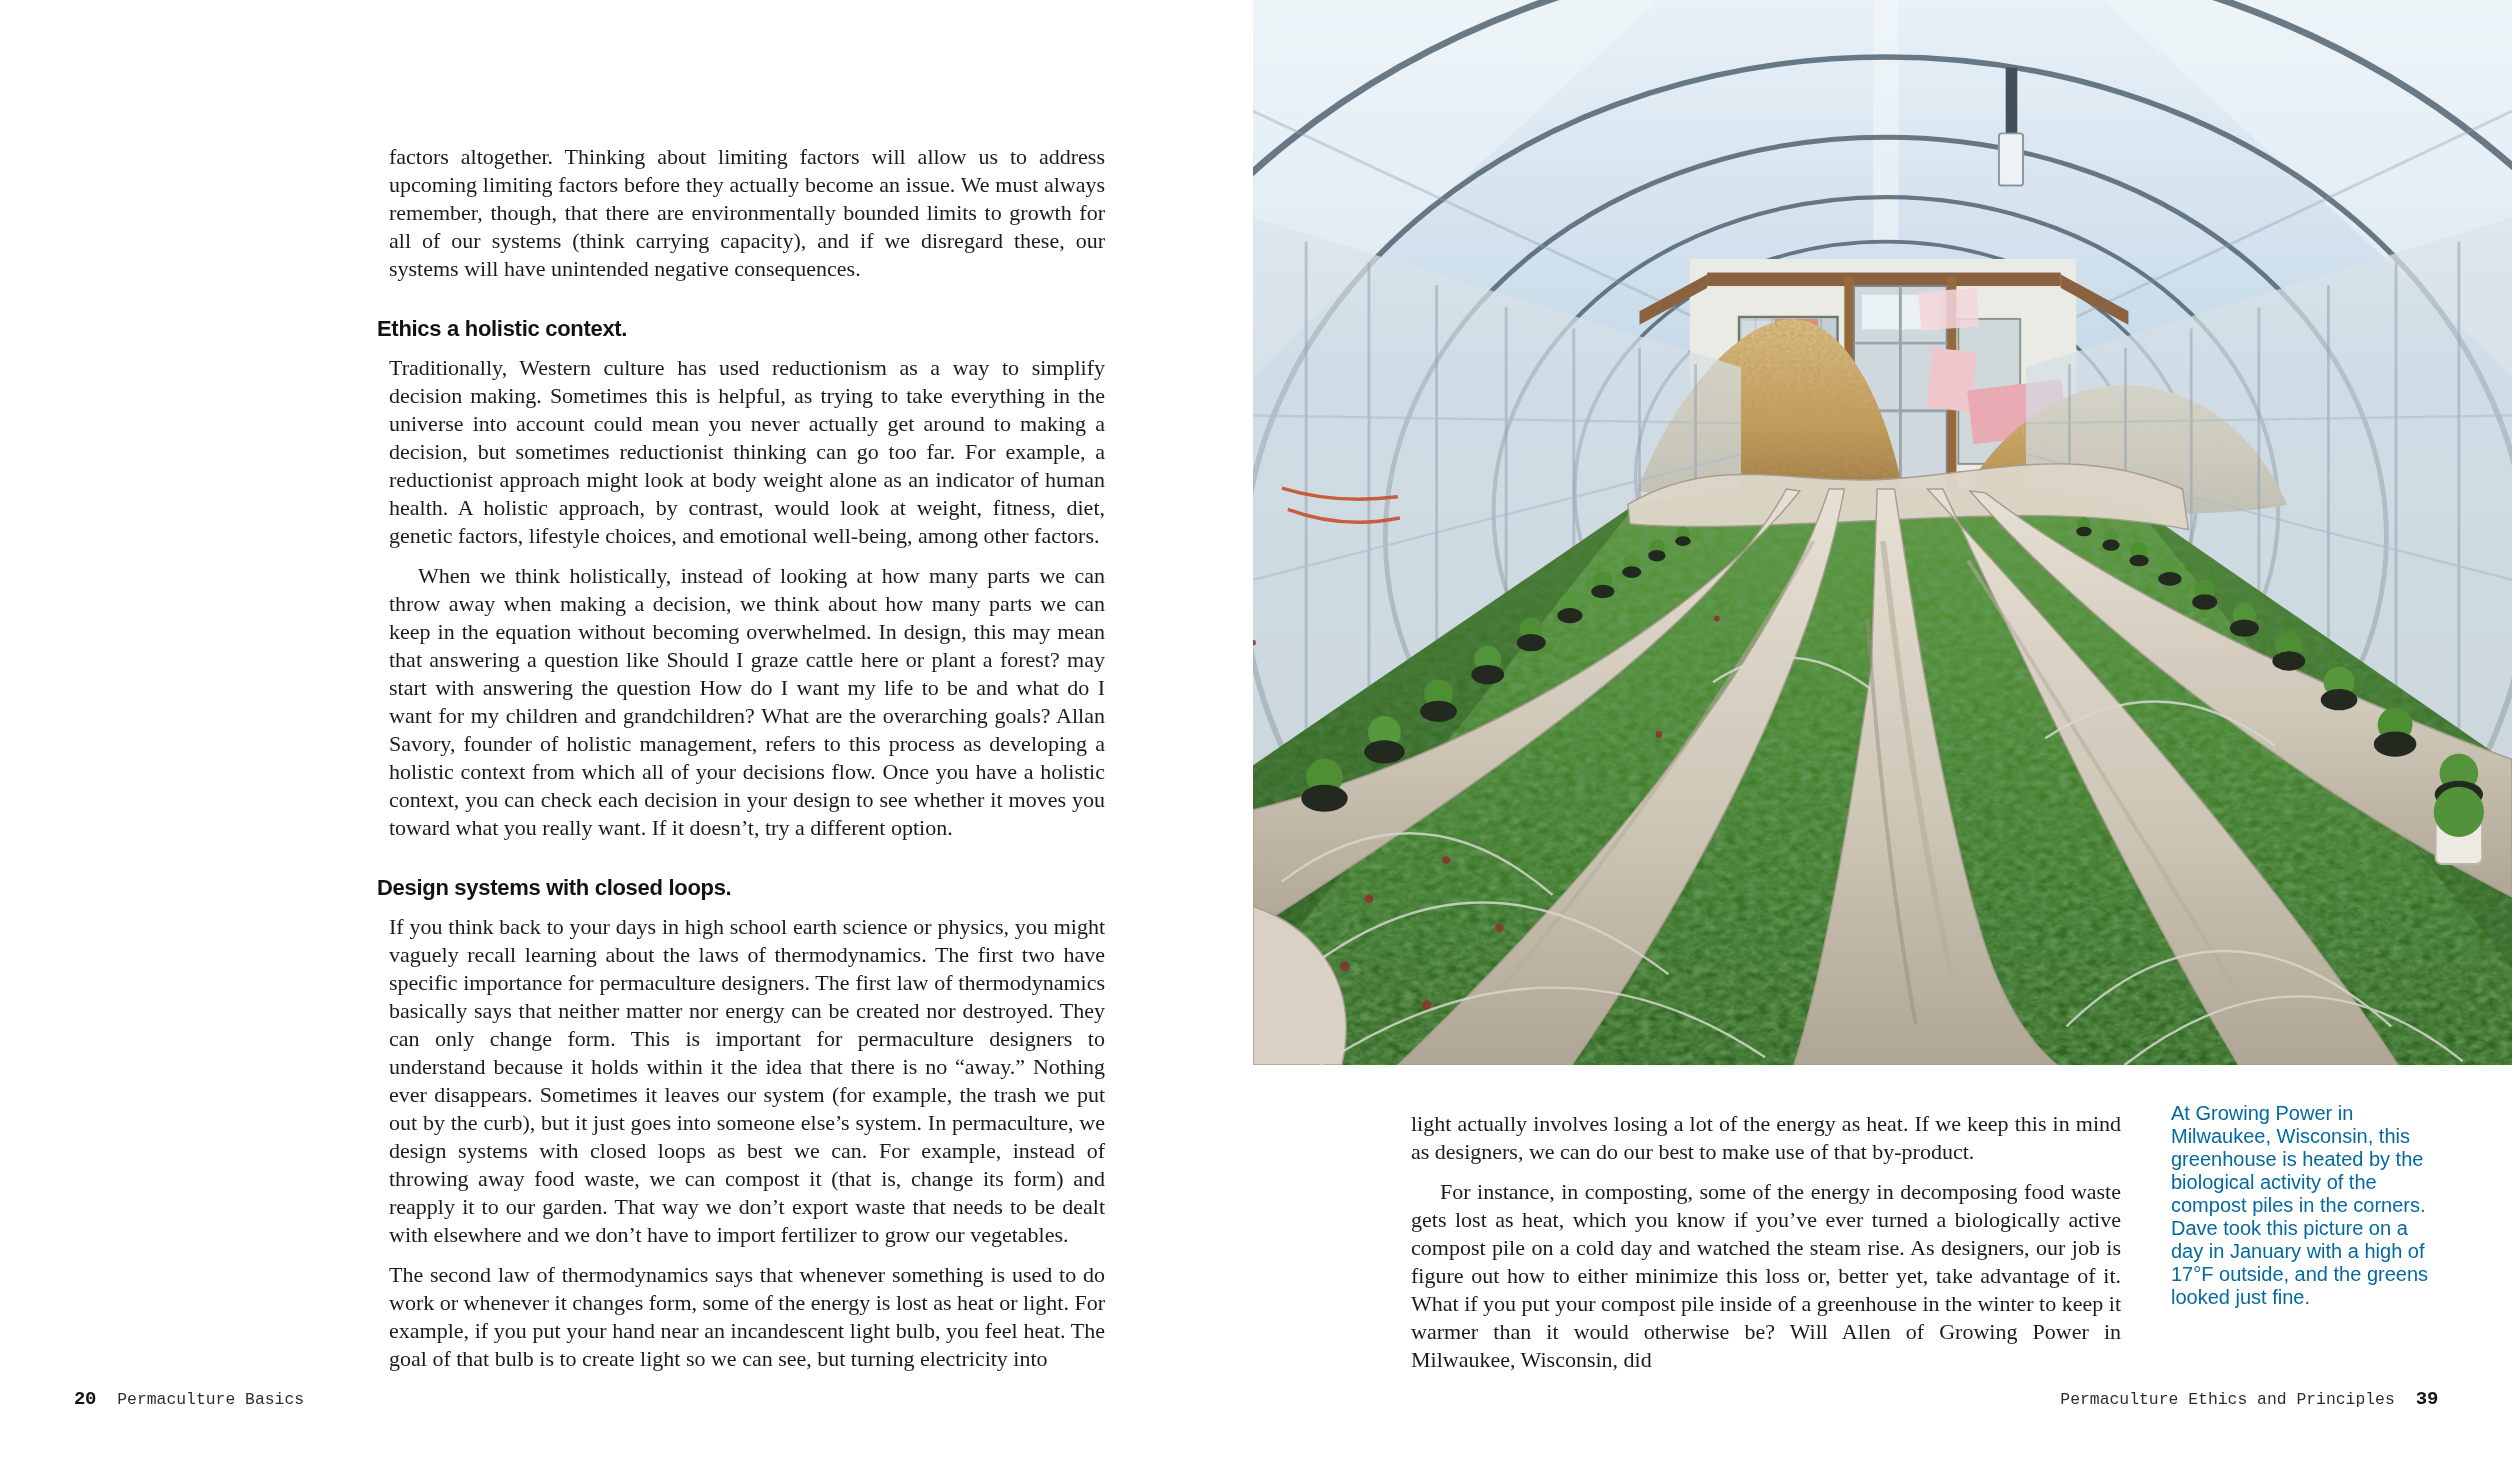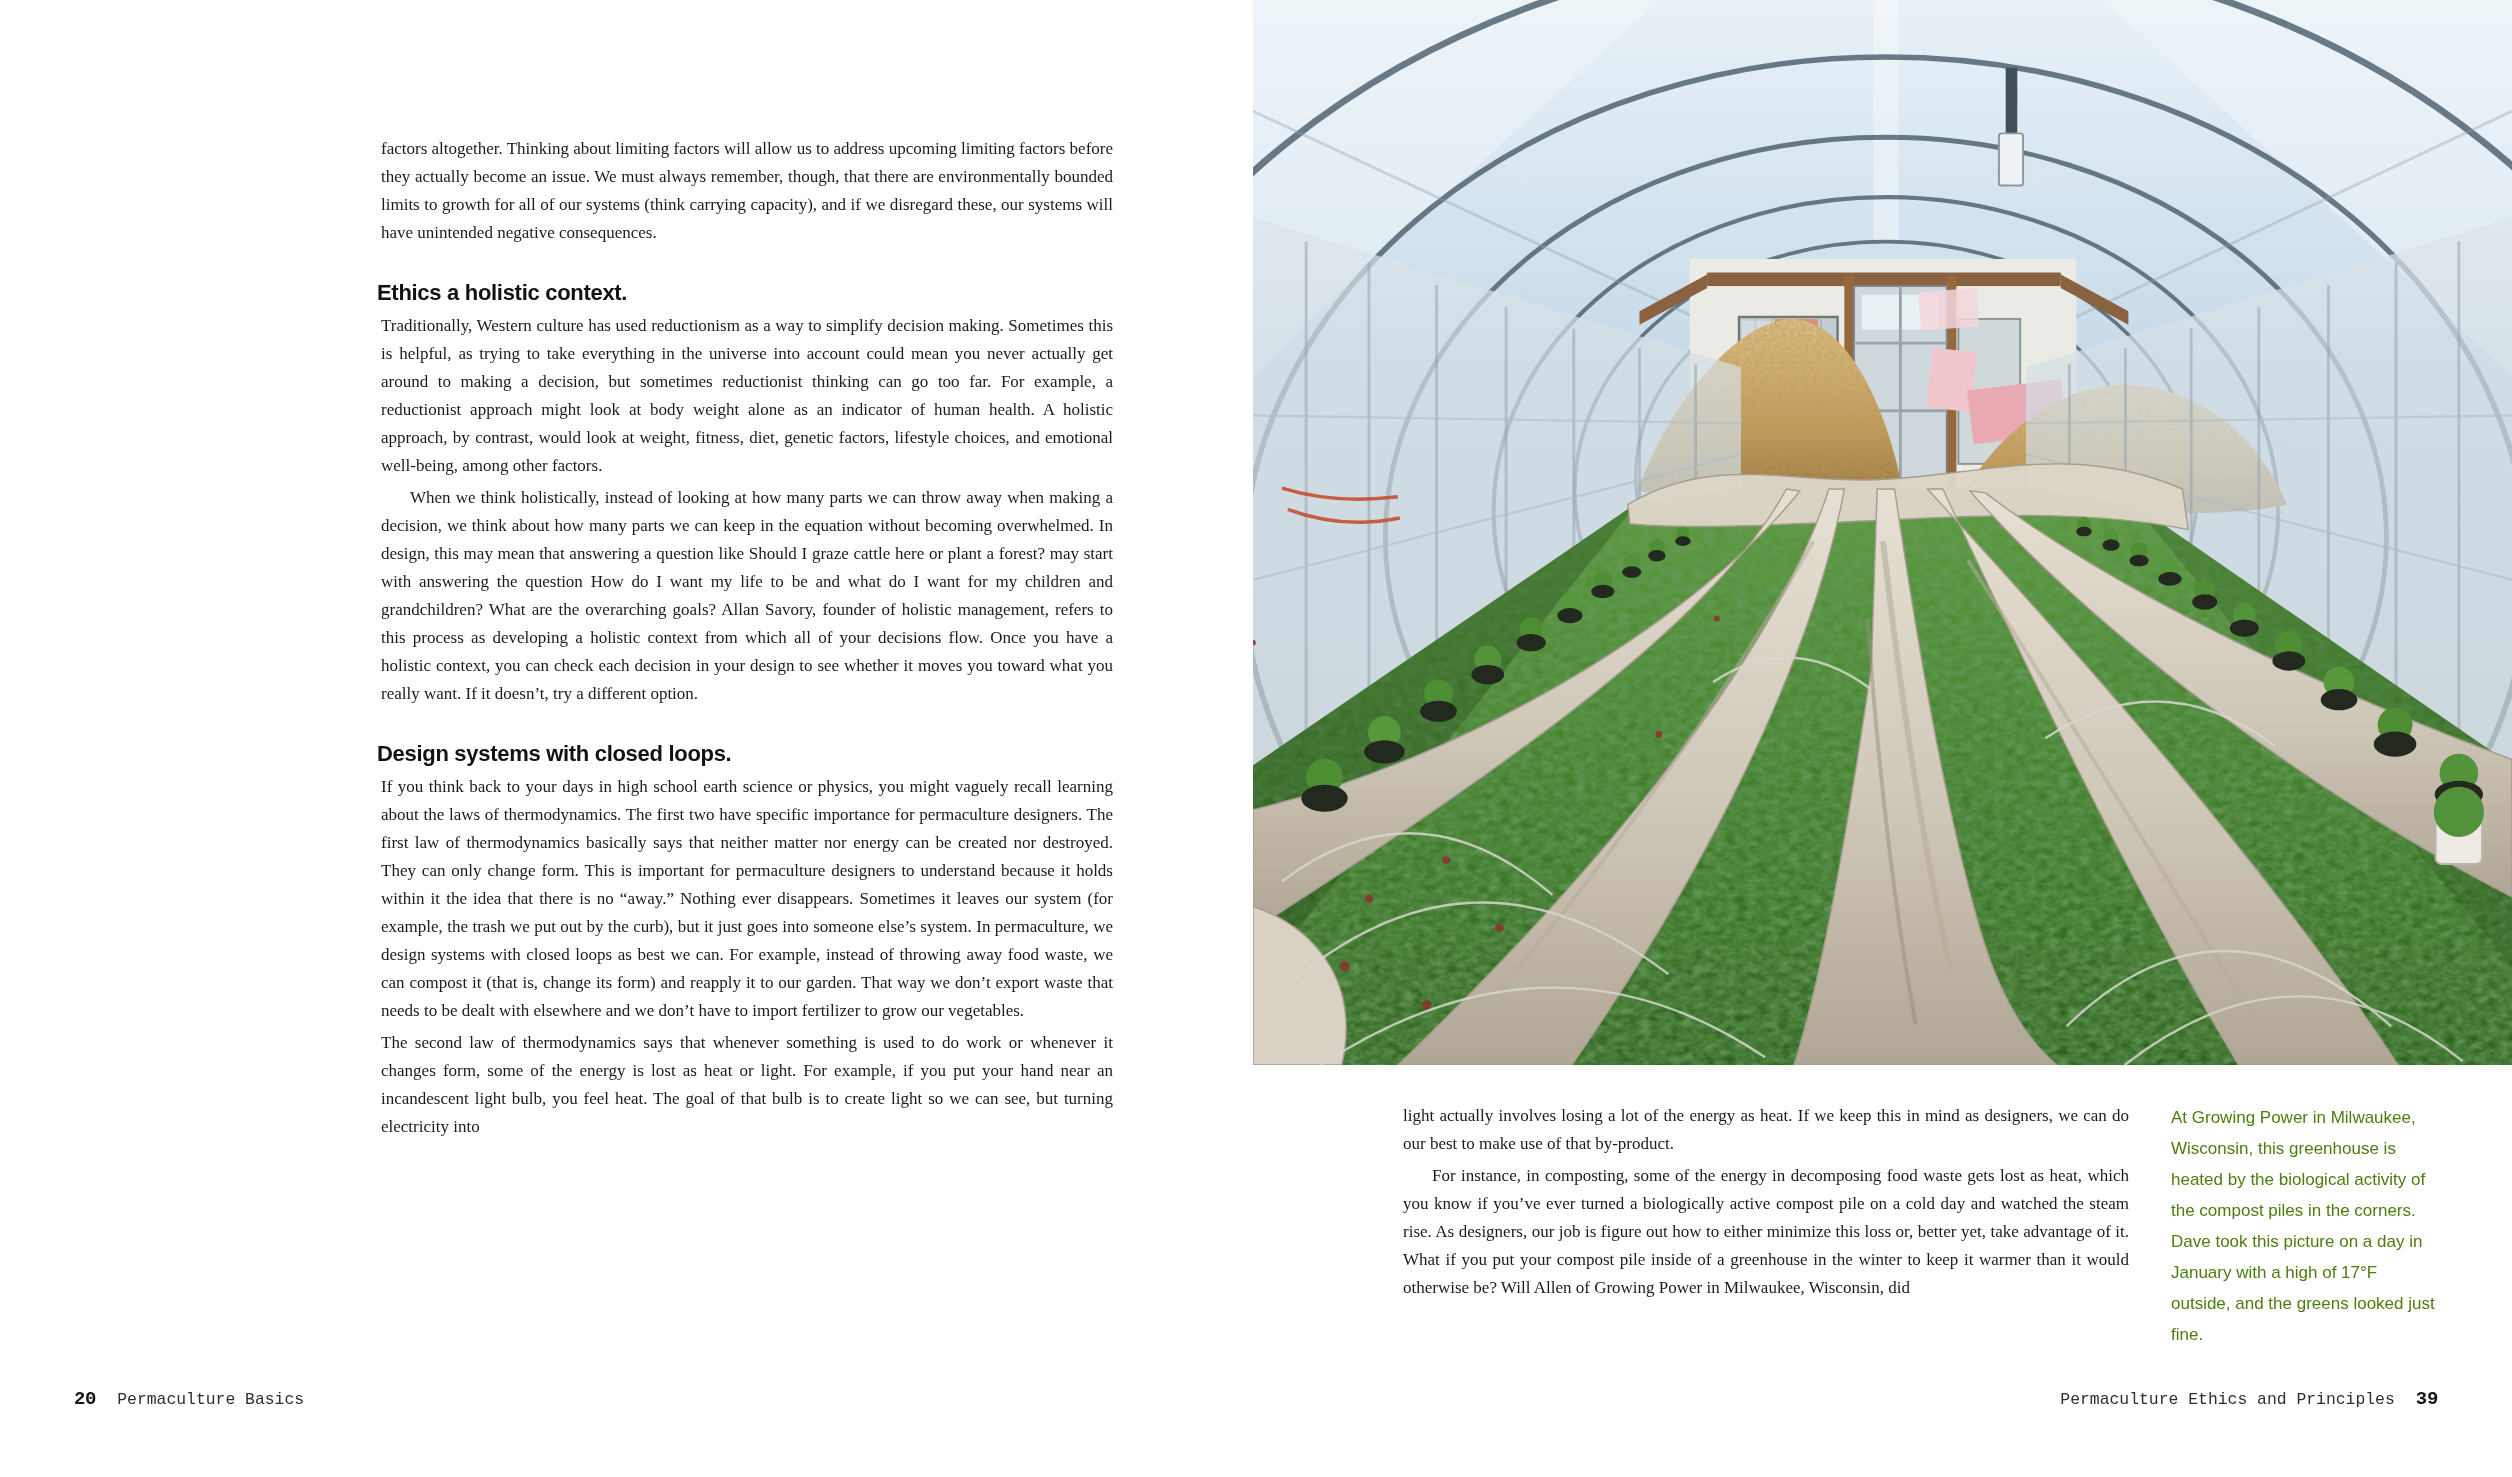--- a/index.html
+++ b/index.html
@@ -1,31 +1,31 @@
 <!DOCTYPE html>
 <html lang="en"><head>
 <meta charset="utf-8">
 <style>
   html,body{margin:0;padding:0;background:#e8e8e8;}
   .page{position:relative;width:2512px;height:1477px;background:#ffffff;overflow:hidden;
         font-family:"Liberation Serif",serif;color:#1b1b1b;}
   
   .col-left{position:absolute;left:377px;top:131px;width:740px;}
   .col-right{position:absolute;left:1399px;top:1098px;width:734px;}
-  .body-p{font-size:17px;line-height:28px;text-align:justify;margin:4px;color:#1b1b1b;}
+  .body-p{font-size:22px;line-height:28px;text-align:justify;margin:12px;color:#1b1b1b;}
   .body-p.indent{text-indent:29px;}
   .sec-h{font-family:"Liberation Sans",sans-serif;font-weight:700;font-size:22px;line-height:27px;
          letter-spacing:-0.3px;color:#121212;margin:32px 0 5.8px 0;}
   
   .photo{position:absolute;left:1253px;top:0;width:1259px;height:1065px;overflow:hidden;}
   .photo svg{display:block;width:100%;height:100%;}
   
   .caption{position:absolute;left:2171px;top:1102px;width:265px;
-           font-family:"Liberation Sans",sans-serif;font-size:17px;line-height:31px;
-           color:#4d7c0f;letter-spacing:0;}
+           font-family:"Liberation Sans",sans-serif;font-size:20px;line-height:23px;
+           color:#0369a1;letter-spacing:0;}
   
   .foot{position:absolute;top:1388px;font-family:Liberation Mono, monospace;
         display:flex;align-items:baseline;gap:21px;}
   .foot-left{left:74px;}
   .foot-right{right:74px;}
   .folio{font-weight:700;font-size:19px;color:#141414;letter-spacing:-0.3px;}
   .running{font-size:16.4px;color:#2e2e2e;text-align:center;}
 </style>
 </head>
 <body>

